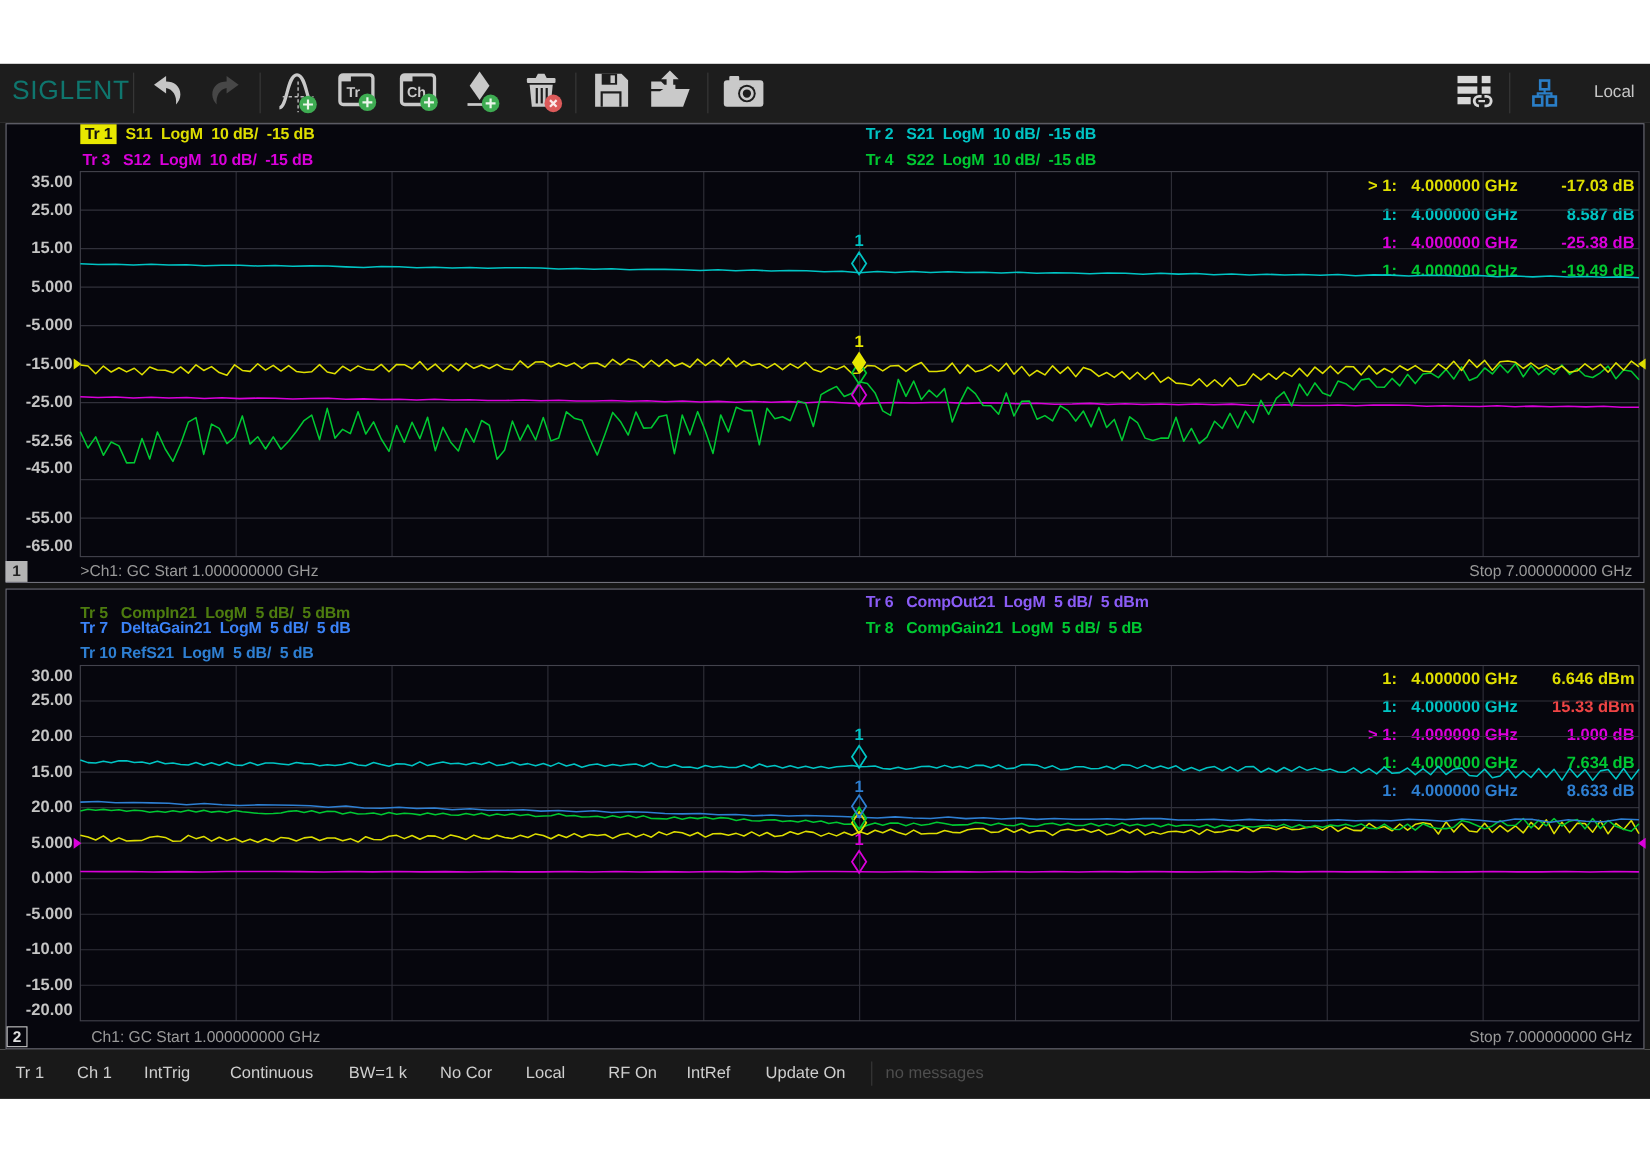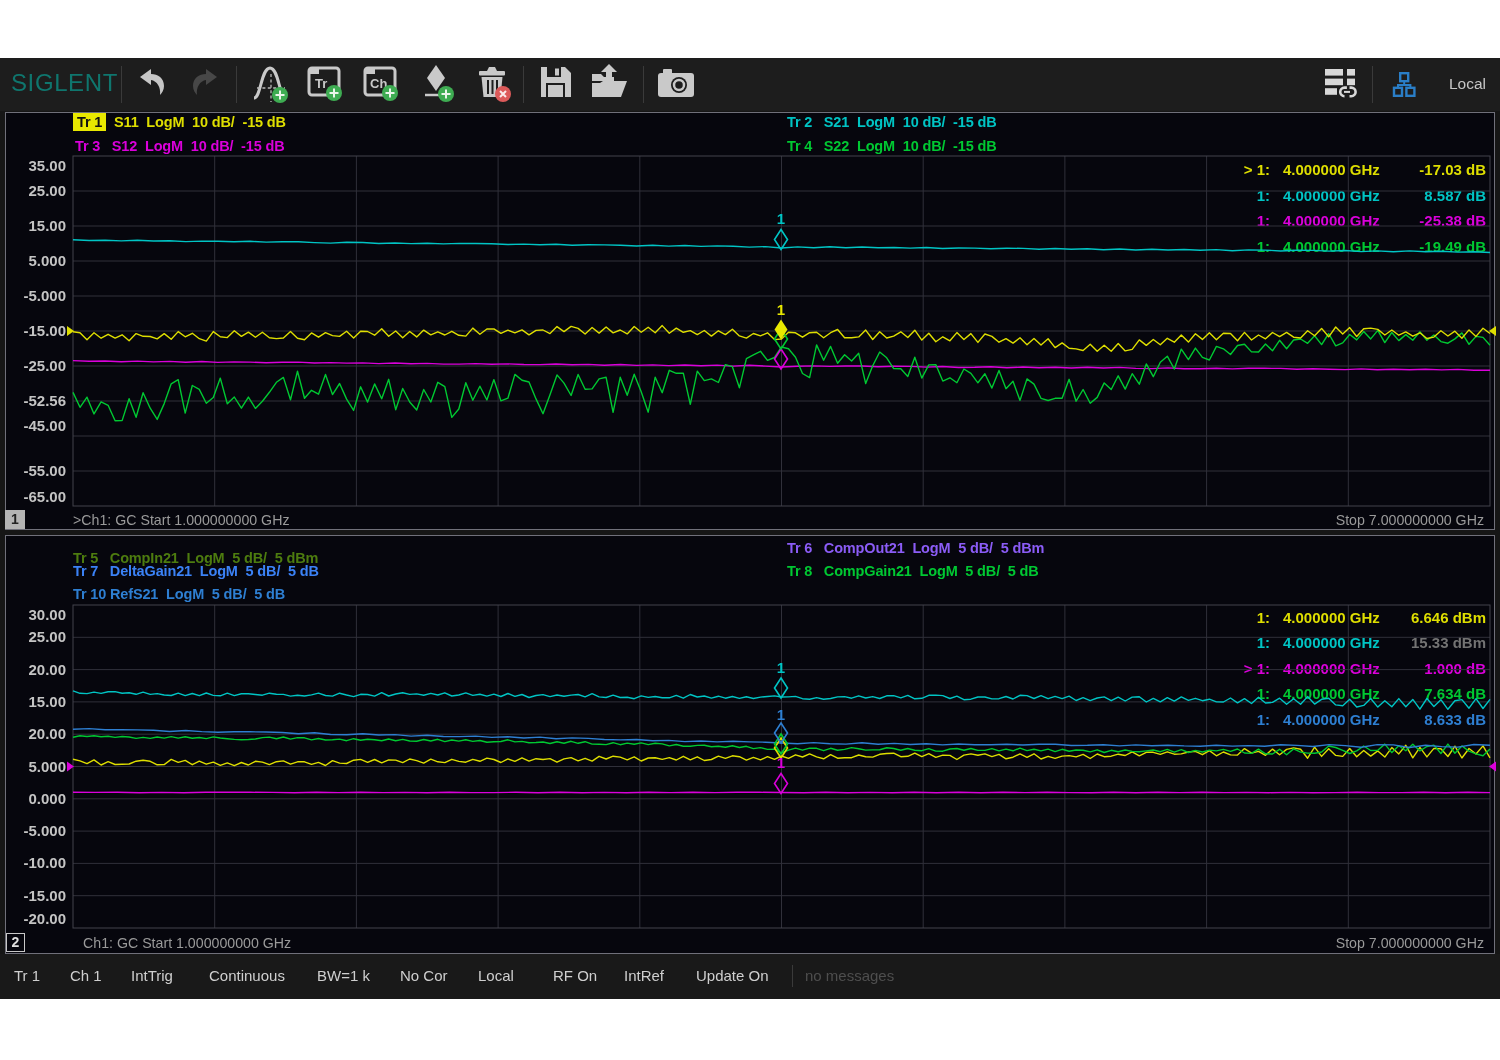--- a/index.html
+++ b/index.html
@@ -175,21 +175,21 @@
 <div class="tl" style="left:73px;top:562px;color:#3b82f6">Tr 7&nbsp;&nbsp; DeltaGain21&nbsp; LogM&nbsp; 5 dB/&nbsp; 5 dB</div>
 <div class="tl" style="left:73px;top:585px;color:#2e7fd2">Tr 10&nbsp;RefS21&nbsp; LogM&nbsp; 5 dB/&nbsp; 5 dB</div>
 <div class="tl" style="left:787px;top:539px;color:#8b5cf6">Tr 6&nbsp;&nbsp; CompOut21&nbsp; LogM&nbsp; 5 dB/&nbsp; 5 dBm</div>
 <div class="tl" style="left:787px;top:562px;color:#00c832">Tr 8&nbsp;&nbsp; CompGain21&nbsp; LogM&nbsp; 5 dB/&nbsp; 5 dB</div>
 
 <div class="mk" style="left:1190px;width:80px;text-align:right;top:609px;color:#dede00">1:</div>
 <div class="mk" style="left:1283px;top:609px;color:#dede00">4.000000 GHz</div>
 <div class="mkv" style="left:1330px;width:156px;top:609px;color:#dede00">6.646 dBm</div>
 <div class="mk" style="left:1190px;width:80px;text-align:right;top:634px;color:#00c4c4">1:</div>
 <div class="mk" style="left:1283px;top:634px;color:#00c4c4">4.000000 GHz</div>
-<div class="mkv" style="left:1330px;width:156px;top:634px;color:#737373">15.33 dBm</div>
+<div class="mkv" style="left:1330px;width:156px;top:634px;color:#ef4444">15.33 dBm</div>
 <div class="mk" style="left:1190px;width:80px;text-align:right;top:660px;color:#da00da">&gt; 1:</div>
 <div class="mk" style="left:1283px;top:660px;color:#da00da">4.000000 GHz</div>
 <div class="mkv" style="left:1330px;width:156px;top:660px;color:#da00da">1.000 dB</div>
 <div class="mk" style="left:1190px;width:80px;text-align:right;top:685px;color:#00c832">1:</div>
 <div class="mk" style="left:1283px;top:685px;color:#00c832">4.000000 GHz</div>
 <div class="mkv" style="left:1330px;width:156px;top:685px;color:#00c832">7.634 dB</div>
 <div class="mk" style="left:1190px;width:80px;text-align:right;top:711px;color:#2e7fd2">1:</div>
 <div class="mk" style="left:1283px;top:711px;color:#2e7fd2">4.000000 GHz</div>
 <div class="mkv" style="left:1330px;width:156px;top:711px;color:#2e7fd2">8.633 dB</div>
 

